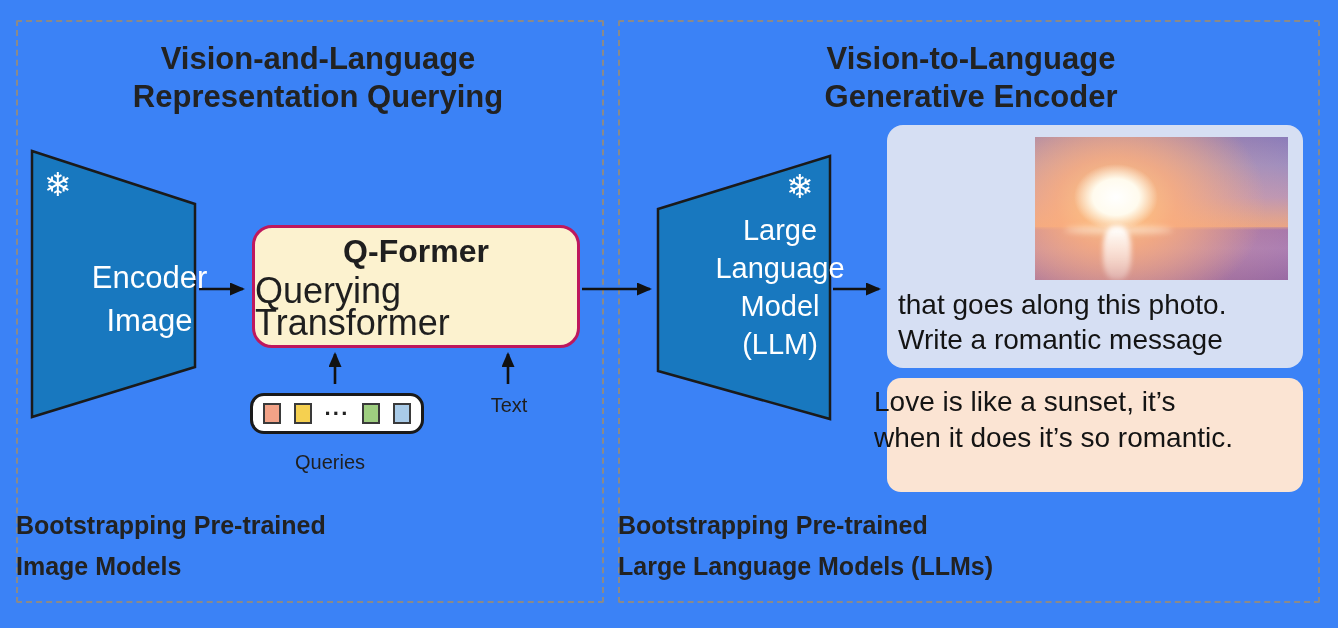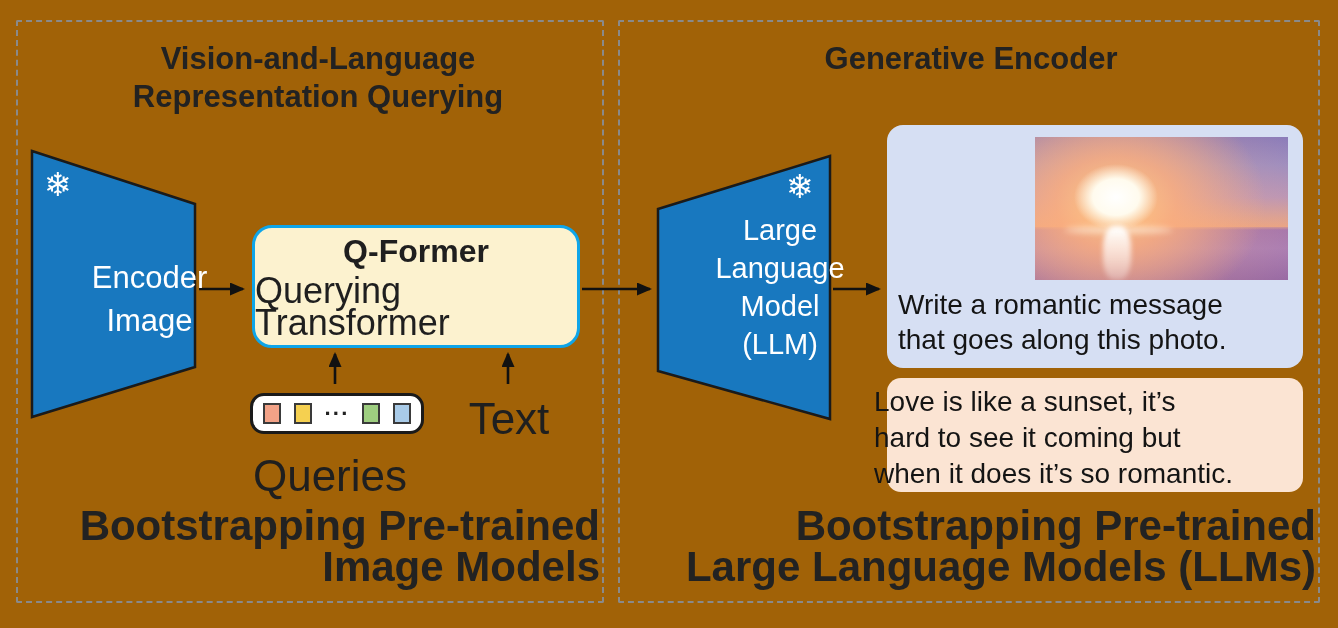--- a/index.html
+++ b/index.html
@@ -1,48 +1,48 @@
 <!DOCTYPE html>
 <html><head>
 <meta charset="utf-8">
 <style>
   html,body{margin:0;padding:0;background:#ffffff;}
   .canvas{
-    position:relative;width:1338px;height:628px;background:#a16207;overflow:hidden;
+    position:relative;width:1338px;height:628px;background:#3b82f6;overflow:hidden;
     font-family:"Liberation Sans",sans-serif;color:#1f1f1f;
   }
   .abs{position:absolute;}
   .panel{
     position:absolute;top:20px;height:579px;
     border:2px dashed #8a8a8a;border-radius:2px;background:transparent;
   }
   .panel.left{left:16px;width:584px;}
   .panel.right{left:618px;width:698px;}
   .shapes{position:absolute;left:0;top:0;width:1338px;height:628px;pointer-events:none;}
   .title{
     text-align:center;font-weight:700;font-size:31px;line-height:38px;color:#222222;
   }
   .caption{
-    text-align:right;font-weight:700;font-size:42px;line-height:41px;color:#222222;
+    text-align:left;font-weight:700;font-size:25px;line-height:41px;color:#222222;
   }
   .white-label{color:#ffffff;text-align:center;margin-left:36px;}
   .snowflake{color:#ffffff;font-size:33px;line-height:33px;}
   .qformer-box{
-    background:#FCF2CF;border:3px solid #0ea5e9;border-radius:20px;
+    background:#FCF2CF;border:3px solid #be185d;border-radius:20px;
     display:flex;flex-direction:column;align-items:center;justify-content:center;gap:7px;
   }
   .qformer-title{font-weight:700;font-size:32px;line-height:34px;color:#1f1f1f;}
   .qformer-sub{font-weight:400;font-size:36px;line-height:32px;color:#1f1f1f;}
   .queries-box{
     background:#ffffff;border:3px solid #1a1a1a;border-radius:14px;
     display:flex;align-items:center;justify-content:center;gap:13px;padding:0 10px;box-sizing:border-box;
   }
   .qsq{width:21px;height:21px;border:2px solid #3a3a3a;box-sizing:border-box;}
   .qdots{font-size:22px;font-weight:700;color:#222;line-height:21px;letter-spacing:1px;}
-  .plain-label{font-size:44px;color:#1f1f1f;text-align:center;}
+  .plain-label{font-size:20px;color:#1f1f1f;text-align:center;}
   .prompt-box{background:#D6DFF3;border-radius:16px;}
   .response-box{background:#FBE4D3;border-radius:14px;}
   .bubble-text{font-size:28px;line-height:35px;color:#141414;}
   .sunset{
     position:absolute;overflow:hidden;
     background:
       radial-gradient(ellipse 42px 33px at 32% 42%, #ffffff 0%, #fffbee 55%, rgba(255,240,190,0) 100%),
       radial-gradient(ellipse 150px 115px at 32% 46%, rgba(255,205,135,0.95) 0%, rgba(252,175,125,0.8) 40%, rgba(243,160,145,0) 100%),
       radial-gradient(ellipse 250px 190px at 32% 50%, rgba(240,165,135,0.55) 0%, rgba(220,145,150,0) 100%),
       linear-gradient(180deg, #7e77c0 0%, #938bc8 20%, #b394bd 42%, #d8a196 56%, #e9a583 63%, #96012f00 63%, transparent 63%),
@@ -108,49 +108,49 @@
 
   <div class="abs plain-label" style="left:230px;top:451px;width:200px;">Queries</div>
   <div class="abs plain-label" style="left:449px;top:394px;width:120px;">Text</div>
 
   <div class="abs caption" style="left:16px;top:505px;width:584px;">
     <div>Bootstrapping Pre-trained</div>
     <div>Image Models</div>
   </div>
 
   <div class="abs title" style="left:622px;top:40px;width:698px;">
+    <div>Vision-to-Language</div>
     <div>Generative Encoder</div>
   </div>
 
   <span class="abs snowflake" style="left:786px;top:170px;">❄</span>
 
   <div class="abs white-label" style="left:658px;top:211px;width:172px;font-size:29px;line-height:38px;">
     <div>Large</div>
     <div>Language</div>
     <div>Model</div>
     <div>(LLM)</div>
   </div>
 
   <div class="abs prompt-box" style="left:887px;top:125px;width:416px;height:243px;"></div>
 
   <div class="sunset" style="left:1035px;top:137px;width:253px;height:143px;">
     <div class="horizon-glow"></div>
     <div class="reflection"></div>
   </div>
 
   <div class="abs bubble-text" style="left:898px;top:287px;width:400px;">
+    <div>that goes along this photo.</div>
     <div>Write a romantic message</div>
-    <div>that goes along this photo.</div>
   </div>
 
   <div class="abs response-box" style="left:887px;top:378px;width:416px;height:114px;"></div>
 
   <div class="abs bubble-text" style="left:874px;top:384px;width:410px;line-height:36px;">
     <div>Love is like a sunset, it’s</div>
-    <div>hard to see it coming but</div>
     <div>when it does it’s so romantic.</div>
   </div>
 
   <div class="abs caption" style="left:618px;top:505px;width:698px;">
     <div>Bootstrapping Pre-trained</div>
     <div>Large Language Models (LLMs)</div>
   </div>
 
 </div>
 

